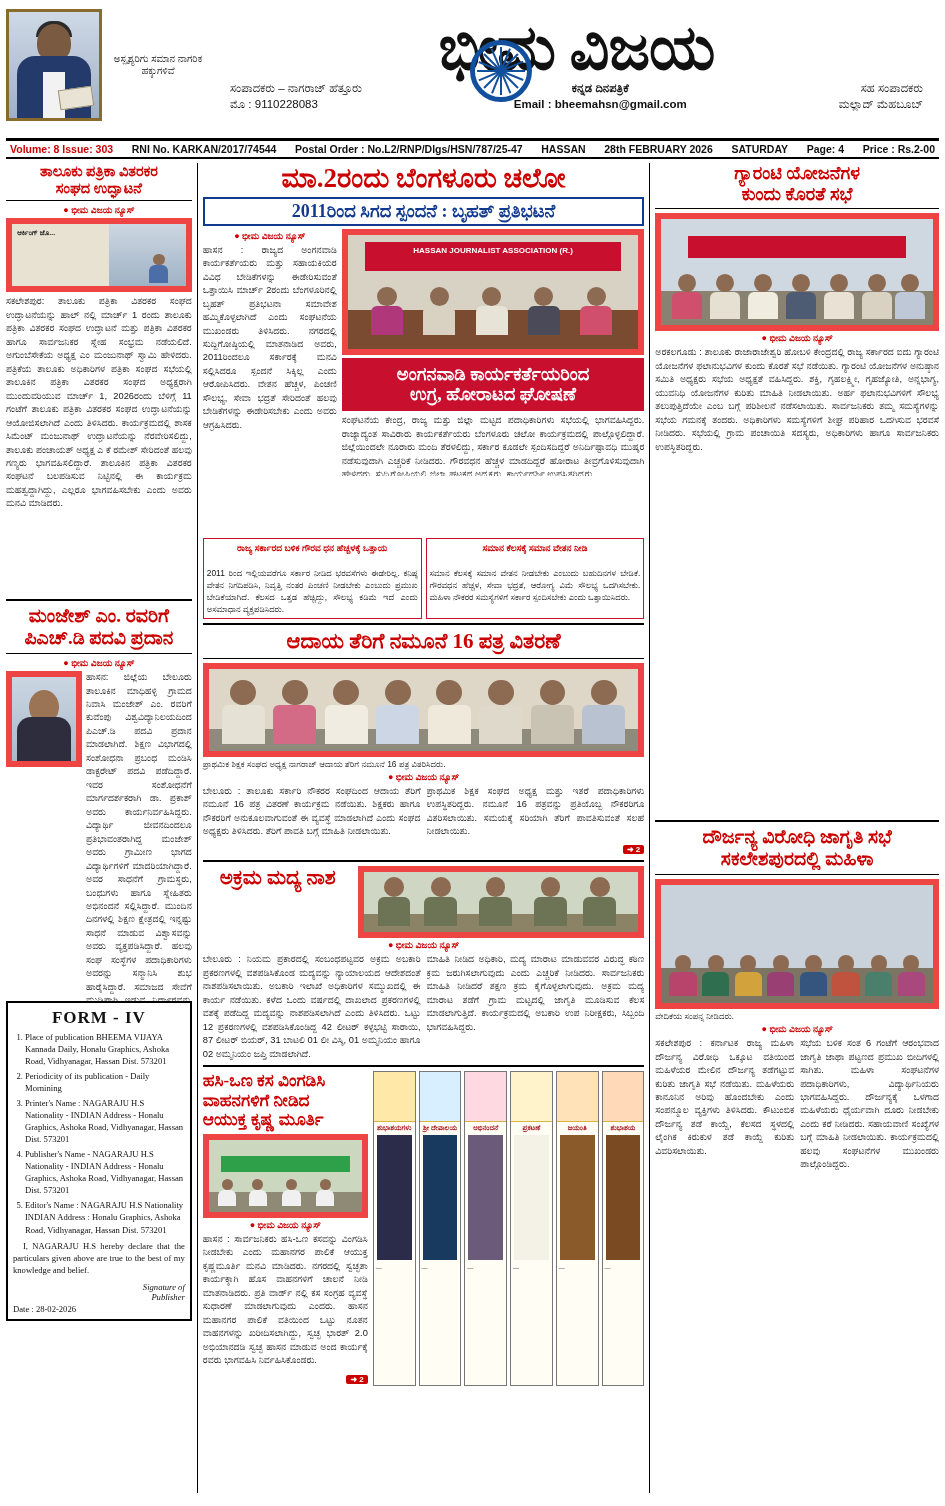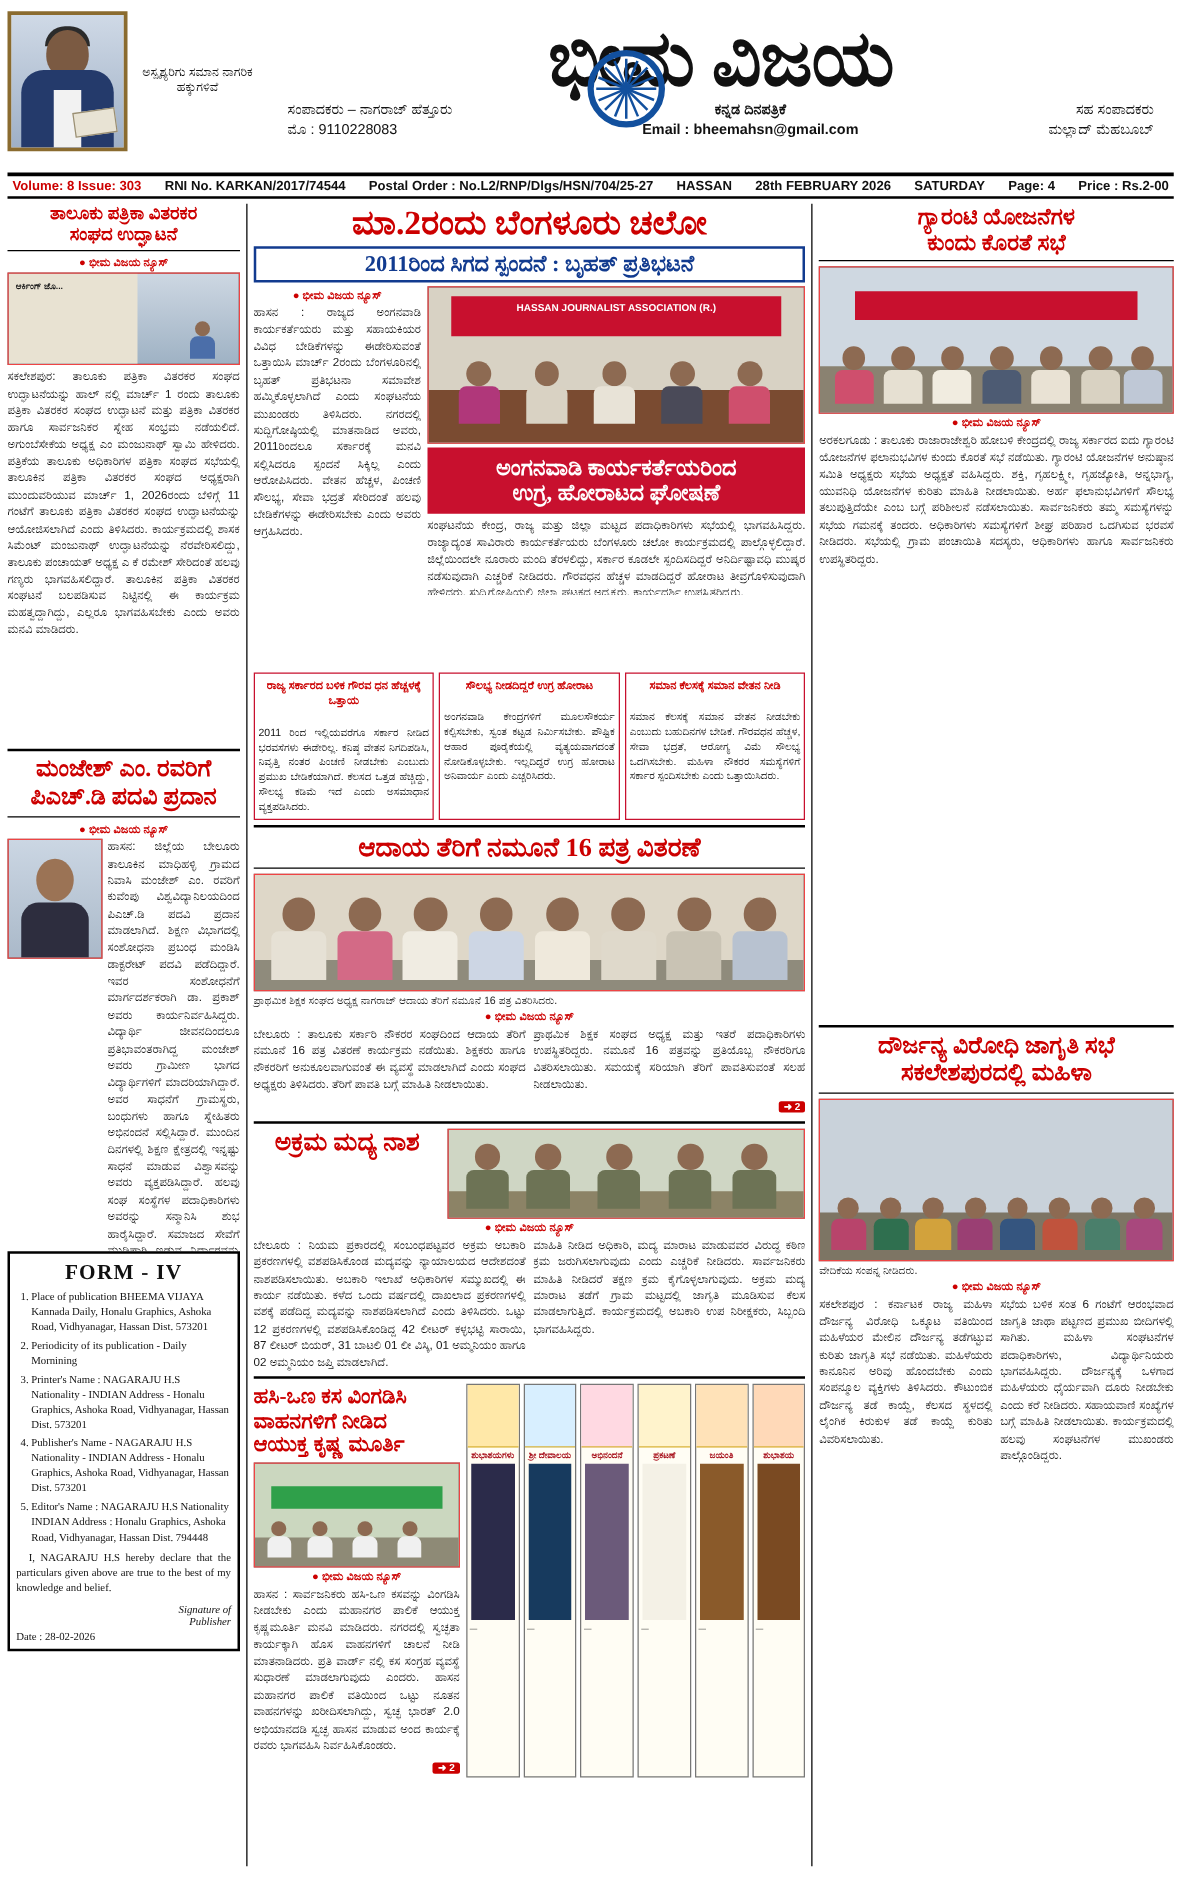--- a/index.html
+++ b/index.html
@@ -147,22 +147,22 @@
     font-size: 9.3px;
     line-height: 1.45;
     text-align: justify;
     color: #151515;
     hyphens: auto;
     overflow: hidden;
   }
   .photo {
     position: relative;
     overflow: hidden;
-    background: #737373;
-    border: 1px solid #ef4444;
+    background: #ef4444;
+    border: 6px solid #ef4444;
   }
   .photo .sky { position:absolute; inset:0; background: linear-gradient(#cdd7e2, #9fb2c4); }
   .photo .banner2 { position:absolute; left:6%; right:6%; top:12%; height:20%; background:#c8102e; }
   .p { position:absolute; bottom:6%; width:11%; }
   .p .h { width: 60%; padding-bottom:60%; border-radius:50%; background:#8d6a52; margin:0 auto; }
   .p .t { width:100%; height:0; padding-bottom:90%; border-radius:6px 6px 0 0; }
   .cap {
     font-size: 8.5px; line-height: 1.3; text-align: justify; color:#222;
   }
   .arrowtag {
@@ -250,21 +250,21 @@
         <i></i>
         <i></i>
         <i></i>
         <i></i>
       </div>
   </div>
 
   <div class="infobar">
     <span class="red">Volume: 8  Issue: 303</span>
     <span>RNI No. KARKAN/2017/74544</span>
-    <span>Postal Order : No.L2/RNP/Dlgs/HSN/704/25-27</span>
+    <span>Postal Order : No.L2/RNP/Dlgs/HSN/787/25-47</span>
     <span>HASSAN</span>
     <span>28th FEBRUARY 2026</span>
     <span>SATURDAY</span>
     <span>Page: 4</span>
     <span>Price : Rs.2-00</span>
   </div>
 
   <div class="cols">
 
     <div class="col-left">
@@ -303,21 +303,21 @@
 
       <div style="clear:both"></div>
 
       <div class="formiv">
         <h3>FORM - IV</h3>
         <ol>
           <li>Place of publication BHEEMA VIJAYA Kannada Daily, Honalu Graphics, Ashoka Road, Vidhyanagar, Hassan Dist. 573201</li>
           <li>Periodicity of its publication - Daily Mornining</li>
           <li>Printer's Name : NAGARAJU H.S  Nationality - INDIAN  Address - Honalu Graphics, Ashoka Road, Vidhyanagar, Hassan Dist. 573201</li>
           <li>Publisher's Name - NAGARAJU H.S  Nationality - INDIAN  Address - Honalu Graphics, Ashoka Road, Vidhyanagar, Hassan Dist. 573201</li>
-          <li>Editor's Name : NAGARAJU H.S  Nationality INDIAN  Address : Honalu Graphics, Ashoka Road, Vidhyanagar, Hassan Dist. 794448</li>
+          <li>Editor's Name : NAGARAJU H.S  Nationality INDIAN  Address : Honalu Graphics, Ashoka Road, Vidhyanagar, Hassan Dist. 573201</li>
         </ol>
         <div class="ft" style="margin-top:4px; text-indent:10px;">I, NAGARAJU H.S hereby declare that the particulars given above are true to the best of my knowledge and belief.</div>
         <div class="sig">
           <div>Signature of</div>
           <div>Publisher</div>
         </div>
         <div class="dateline">Date : 28-02-2026</div>
       </div>
     </div>
 
@@ -365,24 +365,20 @@
           <div class="body-text" style="margin-top:3px; height:62px;">ಸಂಘಟನೆಯ ಕೇಂದ್ರ, ರಾಜ್ಯ ಮತ್ತು ಜಿಲ್ಲಾ ಮಟ್ಟದ ಪದಾಧಿಕಾರಿಗಳು ಸಭೆಯಲ್ಲಿ ಭಾಗವಹಿಸಿದ್ದರು. ರಾಜ್ಯಾದ್ಯಂತ ಸಾವಿರಾರು ಕಾರ್ಯಕರ್ತೆಯರು ಬೆಂಗಳೂರು ಚಲೋ ಕಾರ್ಯಕ್ರಮದಲ್ಲಿ ಪಾಲ್ಗೊಳ್ಳಲಿದ್ದಾರೆ. ಜಿಲ್ಲೆಯಿಂದಲೇ ನೂರಾರು ಮಂದಿ ತೆರಳಲಿದ್ದು, ಸರ್ಕಾರ ಕೂಡಲೇ ಸ್ಪಂದಿಸದಿದ್ದರೆ ಅನಿರ್ದಿಷ್ಟಾವಧಿ ಮುಷ್ಕರ ನಡೆಸುವುದಾಗಿ ಎಚ್ಚರಿಕೆ ನೀಡಿದರು. ಗೌರವಧನ ಹೆಚ್ಚಳ ಮಾಡದಿದ್ದರೆ ಹೋರಾಟ ತೀವ್ರಗೊಳಿಸುವುದಾಗಿ ಹೇಳಿದರು. ಸುದ್ದಿಗೋಷ್ಠಿಯಲ್ಲಿ ಜಿಲ್ಲಾ ಘಟಕದ ಅಧ್ಯಕ್ಷರು, ಕಾರ್ಯದರ್ಶಿ ಉಪಸ್ಥಿತರಿದ್ದರು.</div>
         </div>
       </div>
 
       <div class="triple" style="margin-top:4px;">
         <div class="minibox">
           <span class="mb-hd">ರಾಜ್ಯ ಸರ್ಕಾರದ ಬಳಿಕ ಗೌರವ ಧನ ಹೆಚ್ಚಳಕ್ಕೆ ಒತ್ತಾಯ</span>
           <span>2011 ರಿಂದ ಇಲ್ಲಿಯವರೆಗೂ ಸರ್ಕಾರ ನೀಡಿದ ಭರವಸೆಗಳು ಈಡೇರಿಲ್ಲ. ಕನಿಷ್ಠ ವೇತನ ನಿಗದಿಪಡಿಸಿ, ನಿವೃತ್ತಿ ನಂತರ ಪಿಂಚಣಿ ನೀಡಬೇಕು ಎಂಬುದು ಪ್ರಮುಖ ಬೇಡಿಕೆಯಾಗಿದೆ. ಕೆಲಸದ ಒತ್ತಡ ಹೆಚ್ಚಿದ್ದು, ಸೌಲಭ್ಯ ಕಡಿಮೆ ಇದೆ ಎಂದು ಅಸಮಾಧಾನ ವ್ಯಕ್ತಪಡಿಸಿದರು.</span>
         </div>
         <div class="minibox">
-          <span class="mb-hd">ಸೌಲಭ್ಯ ನೀಡದಿದ್ದರೆ ಉಗ್ರ ಹೋರಾಟ</span>
-          <span>ಅಂಗನವಾಡಿ ಕೇಂದ್ರಗಳಿಗೆ ಮೂಲಸೌಕರ್ಯ ಕಲ್ಪಿಸಬೇಕು, ಸ್ವಂತ ಕಟ್ಟಡ ನಿರ್ಮಿಸಬೇಕು. ಪೌಷ್ಟಿಕ ಆಹಾರ ಪೂರೈಕೆಯಲ್ಲಿ ವ್ಯತ್ಯಯವಾಗದಂತೆ ನೋಡಿಕೊಳ್ಳಬೇಕು. ಇಲ್ಲದಿದ್ದರೆ ಉಗ್ರ ಹೋರಾಟ ಅನಿವಾರ್ಯ ಎಂದು ಎಚ್ಚರಿಸಿದರು.</span>
-        </div>
-        <div class="minibox">
           <span class="mb-hd">ಸಮಾನ ಕೆಲಸಕ್ಕೆ ಸಮಾನ ವೇತನ ನೀಡಿ</span>
           <span>ಸಮಾನ ಕೆಲಸಕ್ಕೆ ಸಮಾನ ವೇತನ ನೀಡಬೇಕು ಎಂಬುದು ಬಹುದಿನಗಳ ಬೇಡಿಕೆ. ಗೌರವಧನ ಹೆಚ್ಚಳ, ಸೇವಾ ಭದ್ರತೆ, ಆರೋಗ್ಯ ವಿಮೆ ಸೌಲಭ್ಯ ಒದಗಿಸಬೇಕು. ಮಹಿಳಾ ನೌಕರರ ಸಮಸ್ಯೆಗಳಿಗೆ ಸರ್ಕಾರ ಸ್ಪಂದಿಸಬೇಕು ಎಂದು ಒತ್ತಾಯಿಸಿದರು.</span>
         </div>
       </div>
 
       <div class="rule2"></div>
 
       <div class="hd-ka hd-red" style="font-size:21px;">ಆದಾಯ ತೆರಿಗೆ ನಮೂನೆ 16 ಪತ್ರ ವಿತರಣೆ</div>
       <div class="rule"></div>
       <div class="photo" style="height:94px;">

